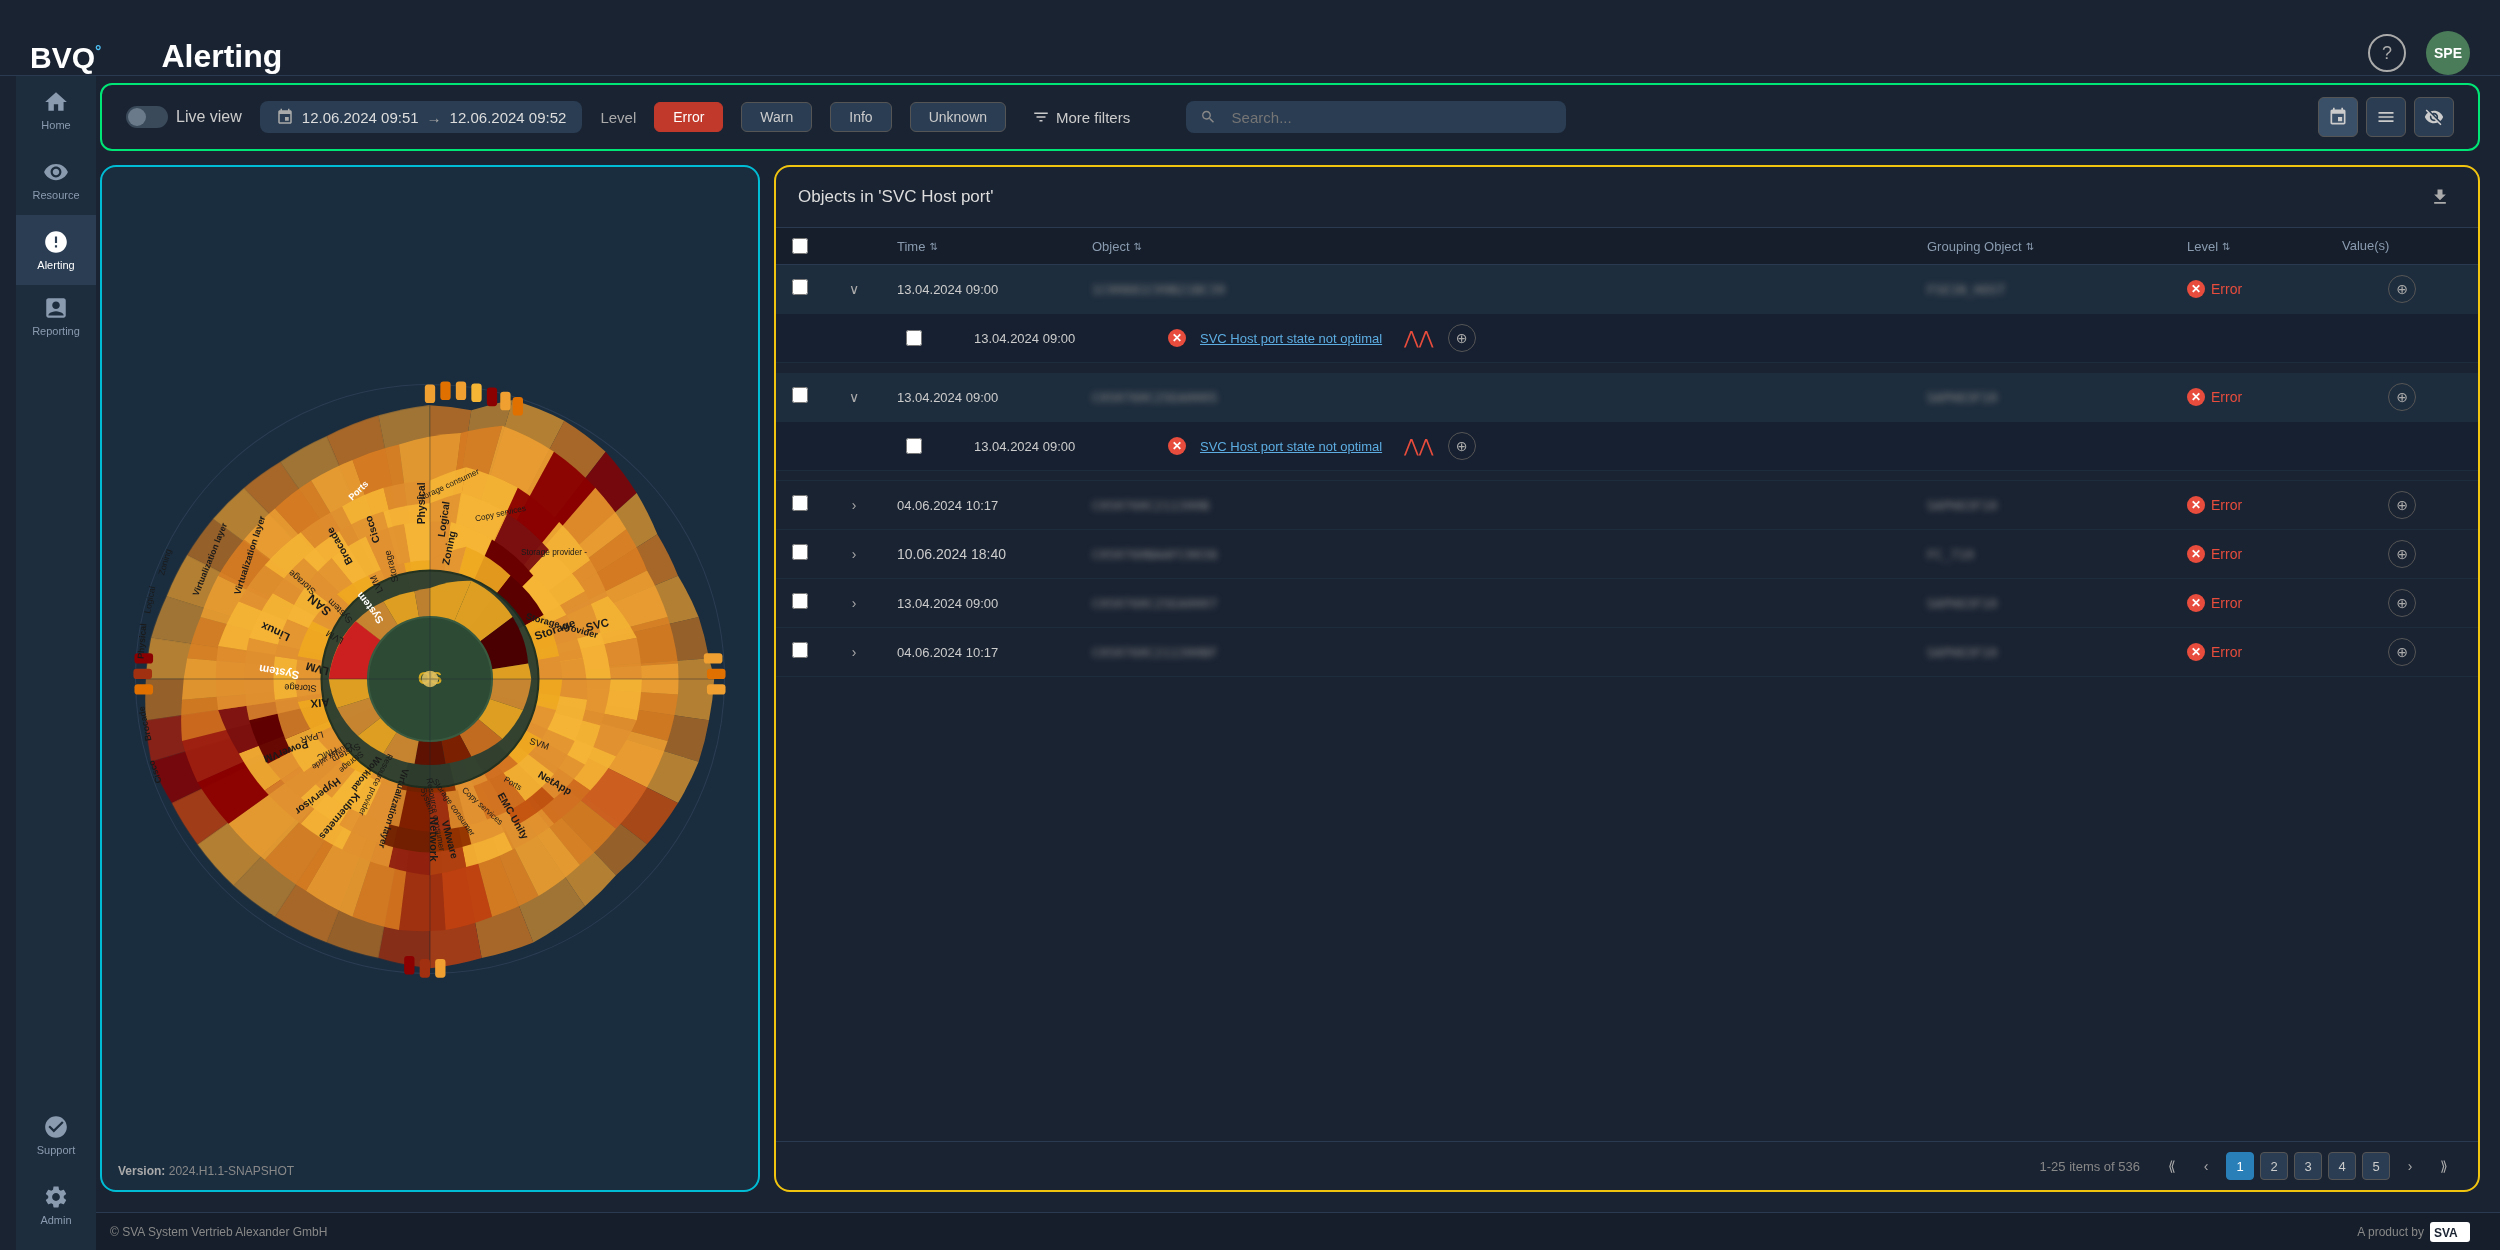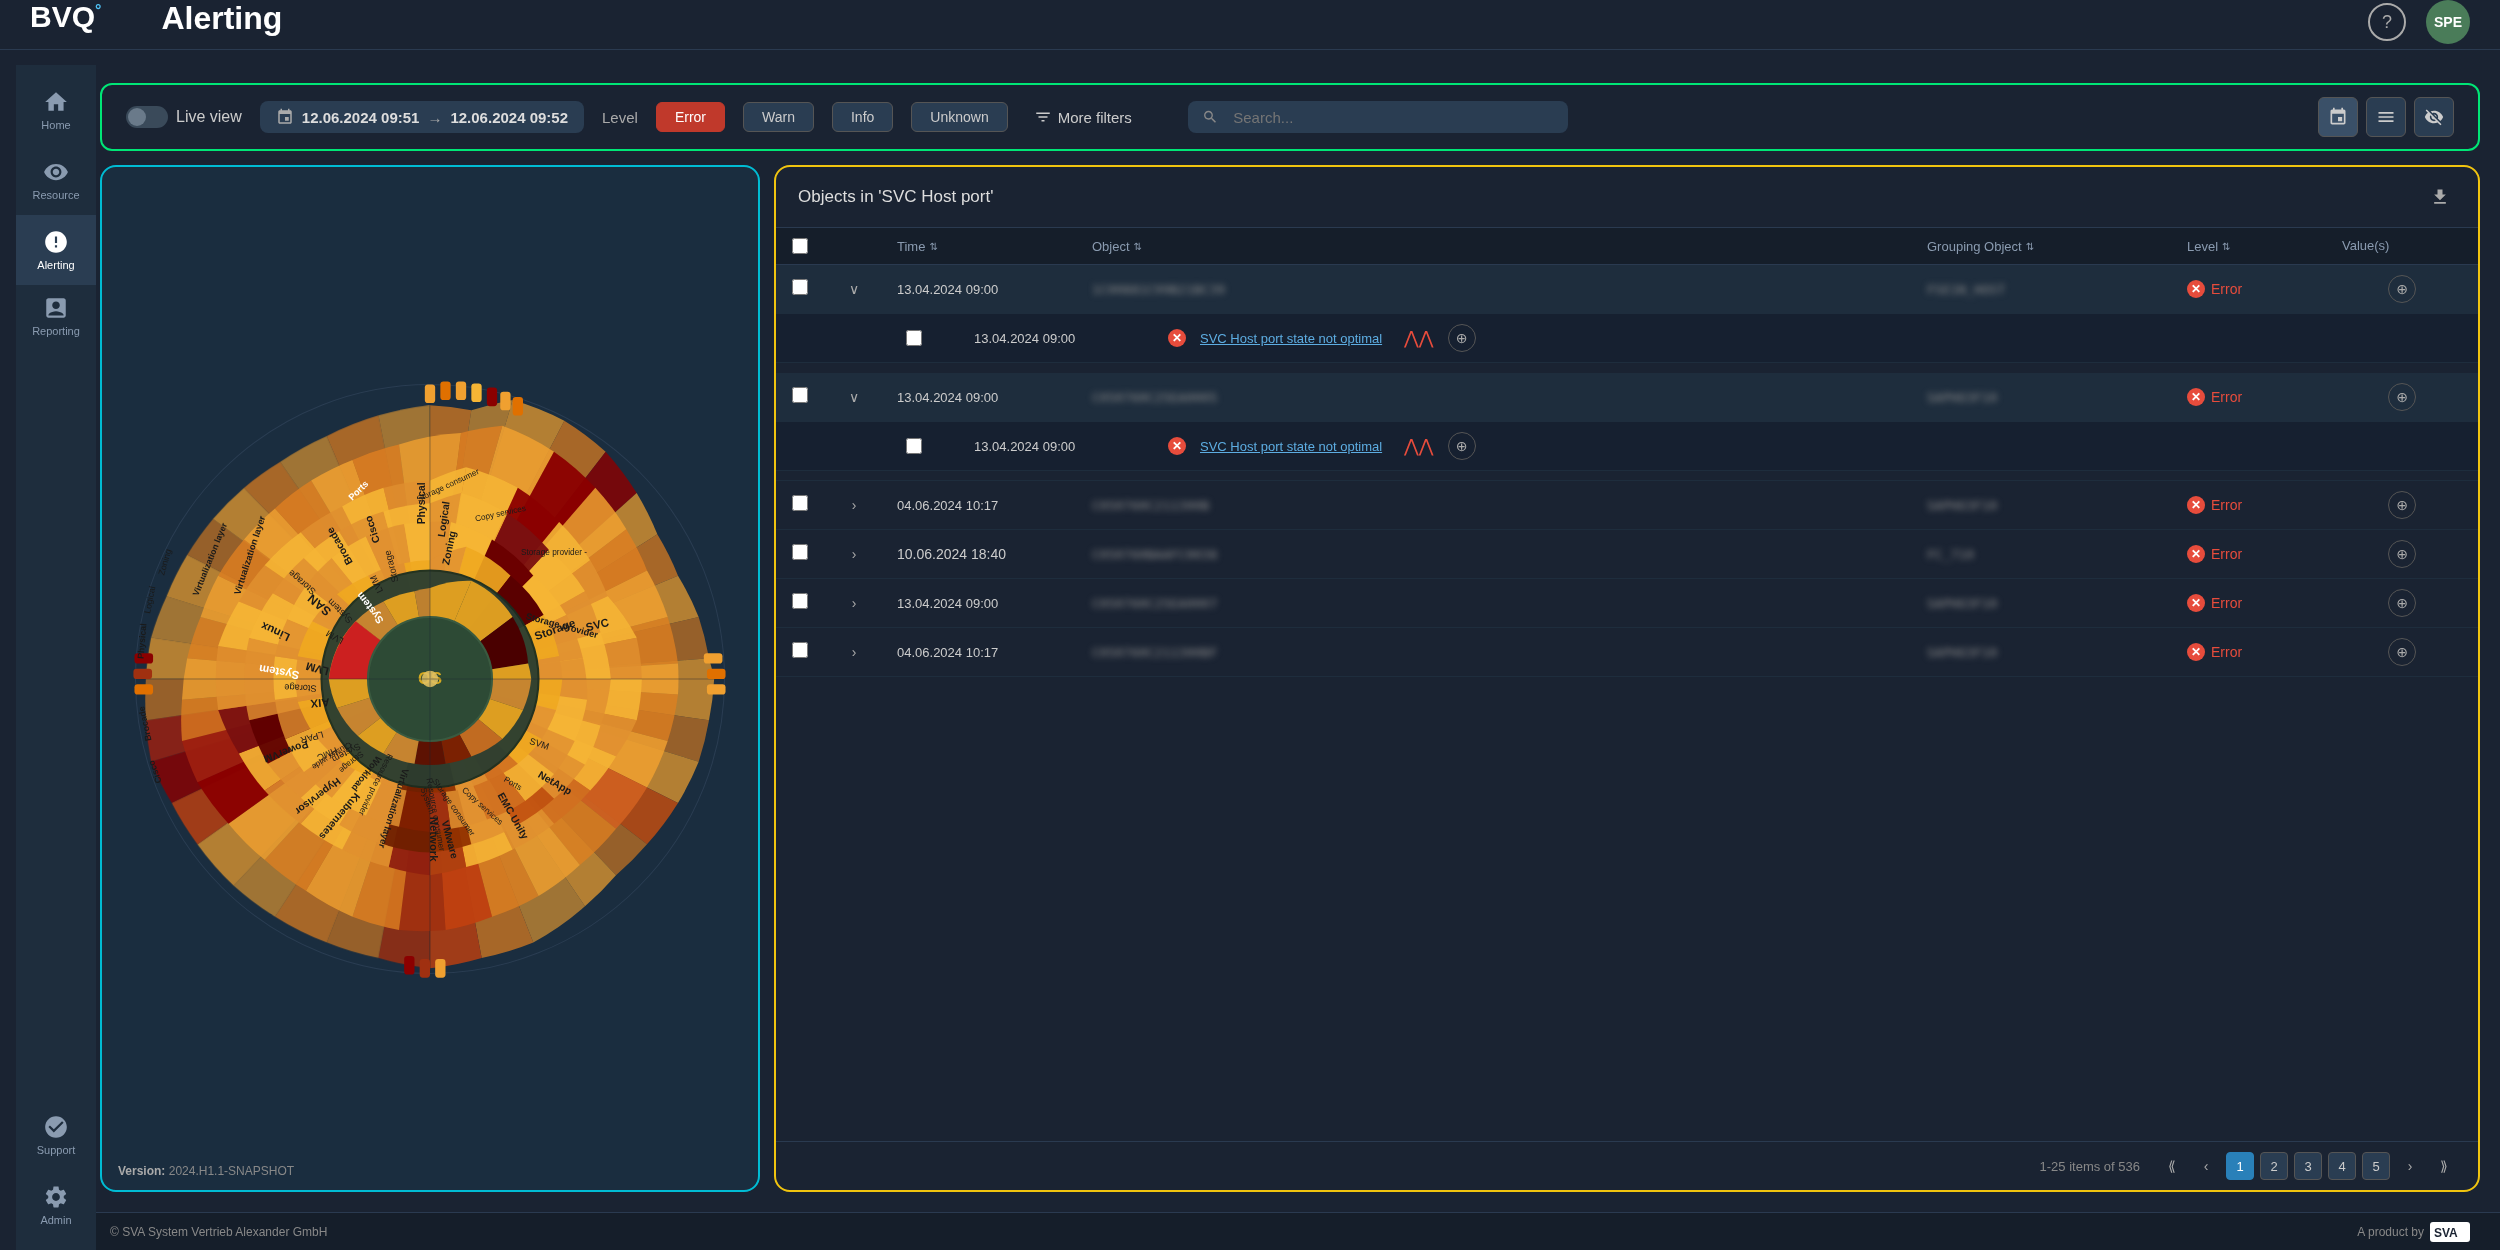--- a/index.html
+++ b/index.html
@@ -1,21 +1,21 @@
 <!DOCTYPE html>
 <html><head>
   <meta charset="utf-8">
   <style>
     * { box-sizing: border-box; margin: 0; padding: 0; }
     body { background: #1a2332; color: #e0e0e0; font-family: 'Segoe UI', Arial, sans-serif; width: 2500px; height: 1250px; overflow: hidden; }
   </style>
 </head>
 <body>
 
-<div style="position:absolute;top:0;left:0;width:2500px;height:50px;background:#1a2332;display:flex;align-items:flex-start;padding:0 30px;border-bottom:1px solid #2a3a50;z-index:100;">
+<div style="position:absolute;top:0;left:0;width:2500px;height:76px;background:#1a2332;display:flex;align-items:flex-end;padding:0 30px;border-bottom:1px solid #2a3a50;z-index:100;">
   <div style="font-size:30px;font-weight:900;color:#fff;margin-right:60px;">
     BVQ<sup style="color:#4fc3f7;font-size:16px;">°</sup>
   </div>
   <div style="font-size:32px;font-weight:600;color:#fff;flex:1;">Alerting</div>
   <div style="display:flex;align-items:center;gap:20px;">
     <div style="width:38px;height:38px;border-radius:50%;border:2px solid #aaa;display:flex;align-items:center;justify-content:center;color:#aaa;font-size:18px;cursor:pointer;">?</div>
     <div style="width:44px;height:44px;border-radius:50%;background:#4a7c59;display:flex;align-items:center;justify-content:center;font-size:14px;font-weight:bold;color:#fff;">SPE</div>
   </div>
 </div>
 
@@ -70,21 +70,21 @@
 
   <div style="background:#1a2332;border:2.5px solid #00e676;border-radius:12px;padding:12px 24px;display:flex;align-items:center;gap:18px;height:68px;">
 
     <div style="display:flex;align-items:center;gap:8px;">
       <div style="width:42px;height:22px;background:#3a4a5a;border-radius:11px;position:relative;cursor:pointer;">
         <div style="width:18px;height:18px;background:#6a7a8a;border-radius:50%;position:absolute;top:2px;left:2px;"></div>
       </div>
       <span style="font-size:16px;color:#ccc;">Live view</span>
     </div>
 
-    <div style="display:flex;align-items:center;gap:8px;background:#2a3d52;border-radius:8px;padding:7px 16px;font-size:15px;color:#ddd;font-weight:bold;">
+    <div style="display:flex;align-items:center;gap:8px;background:#2a3d52;border-radius:8px;padding:7px 16px;font-size:15px;color:#ddd;">
       <svg viewBox="0 0 24 24" width="18" height="18" fill="#aaa">
           <path d="M17 12h-5v5h5v-5zM16 1v2H8V1H6v2H5c-1.11 0-1.99.9-1.99 2L3 19c0 1.1.89 2 2 2h14c1.1 0 2-.9 2-2V5c0-1.1-.9-2-2-2h-1V1h-2zm3 18H5V8h14v11z"></path>
         </svg>
       <span>12.06.2024 09:51</span>
       <span style="color:#aaa;">→</span>
       <span>12.06.2024 09:52</span>
     </div>
 
     <span style="font-size:15px;color:#aaa;">Level</span>
 

